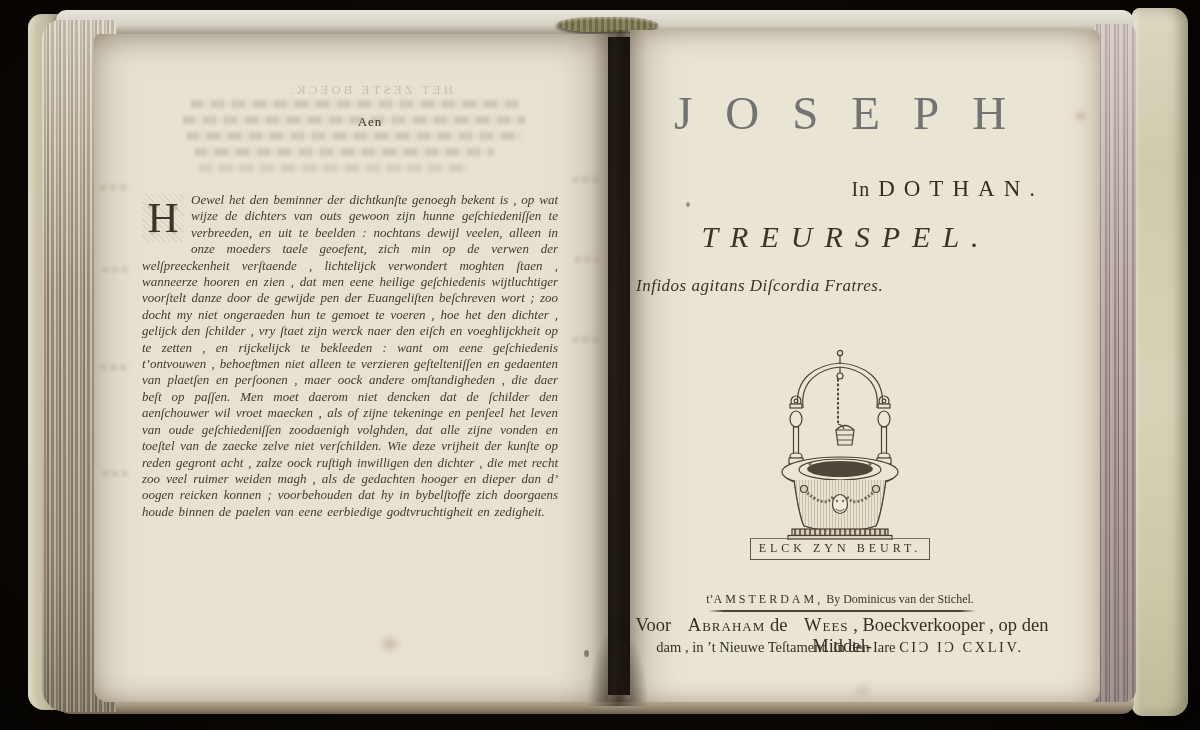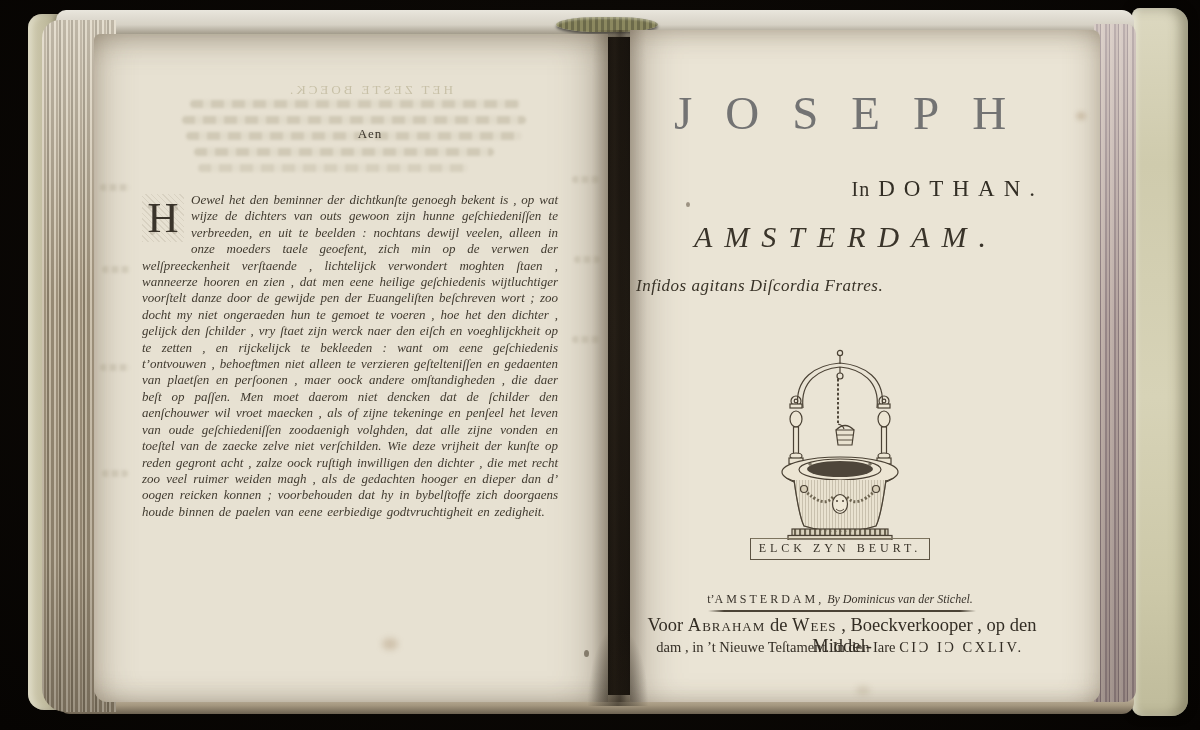--- a/index.html
+++ b/index.html
@@ -39,21 +39,21 @@
                inset -30px 0 46px -24px rgba(88,74,56,.55), inset 0 -16px 26px -18px rgba(112,97,75,.4);}
   .page-right{left:630px;top:30px;width:470px;height:672px;border-radius:0 8px 12px 2px;background:#eae4d5;
     box-shadow:inset 0 18px 30px -20px rgba(118,102,80,.5), inset 30px 0 46px -26px rgba(95,80,62,.55),
                inset -22px 0 34px -22px rgba(112,97,75,.45), inset 0 -14px 22px -16px rgba(112,97,75,.35);}
   .gutter{left:592px;top:30px;width:54px;height:672px;pointer-events:none;
     background:linear-gradient(90deg,rgba(72,60,45,0) 0%,rgba(72,60,45,.34) 42%,rgba(42,34,25,.48) 52%,rgba(72,60,45,.22) 64%,rgba(72,60,45,0) 100%);}
   .gutter-v{left:588px;top:628px;width:60px;height:78px;pointer-events:none;
     background:radial-gradient(ellipse at 50% 100%, rgba(32,26,18,.6) 0%, rgba(32,26,18,.25) 45%, transparent 72%);}
 
   
-  .lp-aen{left:66px;top:92px;width:420px;text-align:center;font-size:13px;color:#3a342b;letter-spacing:1px;}
+  .lp-aen{left:66px;top:80px;width:420px;text-align:center;font-size:13px;color:#3a342b;letter-spacing:1px;}
   .lp-lezer{left:66px;top:108px;width:420px;text-align:center;font-size:24px;color:#35302a;letter-spacing:9px;padding-left:9px;}
   .lp-body{left:48px;top:158px;width:416px;font-style:italic;font-size:13px;line-height:16.4px;
     text-align:justify;color:#403a2f;word-spacing:1.5px;}
   .dropcap{position:static;float:left;width:42px;height:48px;margin:2px 7px 0 0;font-style:normal;
     font-size:43px;line-height:47px;text-align:center;color:#3a342b;
     background:
       radial-gradient(circle at 20% 25%, rgba(90,80,60,.18) 0 2px, transparent 3px),
       radial-gradient(circle at 80% 30%, rgba(90,80,60,.16) 0 2px, transparent 3px),
       radial-gradient(circle at 25% 80%, rgba(90,80,60,.16) 0 2px, transparent 3px),
       radial-gradient(circle at 78% 78%, rgba(90,80,60,.18) 0 2px, transparent 3px),
@@ -74,24 +74,24 @@
   .rp-sub .pre{position:static;font-size:20px;letter-spacing:1px;}
   .rp-sub .big{position:static;font-size:23px;letter-spacing:9px;margin-left:8px;}
   .rp-genre{left:6px;top:190px;width:408px;text-align:center;font-style:italic;font-size:30px;color:#3a342a;letter-spacing:12px;padding-left:12px;}
   .rp-epi{left:6px;top:246px;width:408px;font-style:italic;font-size:17px;color:#383227;letter-spacing:.5px;}
   .rp-emblem{left:144px;top:316px;width:132px;height:194px;}
   .rp-motto-row{left:6px;top:508px;width:408px;text-align:center;}
   .rp-motto{position:static;display:inline-block;border:1px solid #5c5343;border-top-color:#7d745f;
     padding:2px 8px 3px;font-size:12px;letter-spacing:4px;color:#3a342a;}
   .rp-printer{left:6px;top:562px;width:408px;text-align:center;font-size:12px;color:#3a342c;}
   .rp-printer .city{position:static;letter-spacing:3px;}
-  .rp-printer .by{position:static;font-style:italic;}
+  .rp-printer .by{position:static;}
   .rp-rule{left:78px;top:580px;width:268px;height:2px;background:linear-gradient(90deg,transparent,#4b4336 6%,#4b4336 94%,transparent);}
   .rp-pub1{left:-8px;top:585px;width:440px;text-align:center;font-size:18.5px;color:#332d24;}
-  .rp-pub1 .sc{position:static;font-variant:small-caps;letter-spacing:1px;}
+  .rp-pub1 .sc{position:static;font-variant:small-caps;letter-spacing:1px;margin-left:12px;}
   .rp-pub2{left:6px;top:609px;width:408px;text-align:center;font-size:14.5px;color:#332d24;}
   .rp-pub2 .yr{position:static;letter-spacing:2.5px;}
 </style>
 </head>
 <body>
 
 <div class="photo">
 
   <div class="cover-right"></div>
   <div class="cover-left"></div>
@@ -124,21 +124,21 @@
 
     <div class="spot" style="left:288px;top:604px;width:16px;height:12px;background:rgba(146,116,76,.28);filter:blur(3px)"></div>
     <div class="spot" style="left:490px;top:616px;width:5px;height:7px;background:rgba(70,58,42,.55);filter:blur(.5px)"></div>
   </div>
 
   <div class="page-right">
     <div class="rp-title">JOSEPH</div>
     <div class="rp-sub">
       <span class="pre">In</span><span class="big">DOTHAN.</span>
     </div>
-    <div class="rp-genre">AMSTERDAM.</div>
+    <div class="rp-genre">TREURSPEL.</div>
     <div class="rp-epi">Infidos agitans Diſcordia Fratres.</div>
 
     <svg class="rp-emblem" viewBox="0 0 132 194" width="132" height="194">
       <defs>
         <pattern id="hatch" width="3" height="3" patternUnits="userSpaceOnUse">
           <path d="M1.5 0 V3" stroke="#8a7e69" stroke-width="0.6"></path>
         </pattern>
         <pattern id="dent" width="5" height="7" patternUnits="userSpaceOnUse">
           <rect width="2.4" height="7" fill="#6b6350"></rect>
             <rect x="2.4" width="2.6" height="7" fill="#d9d1bc"></rect>

